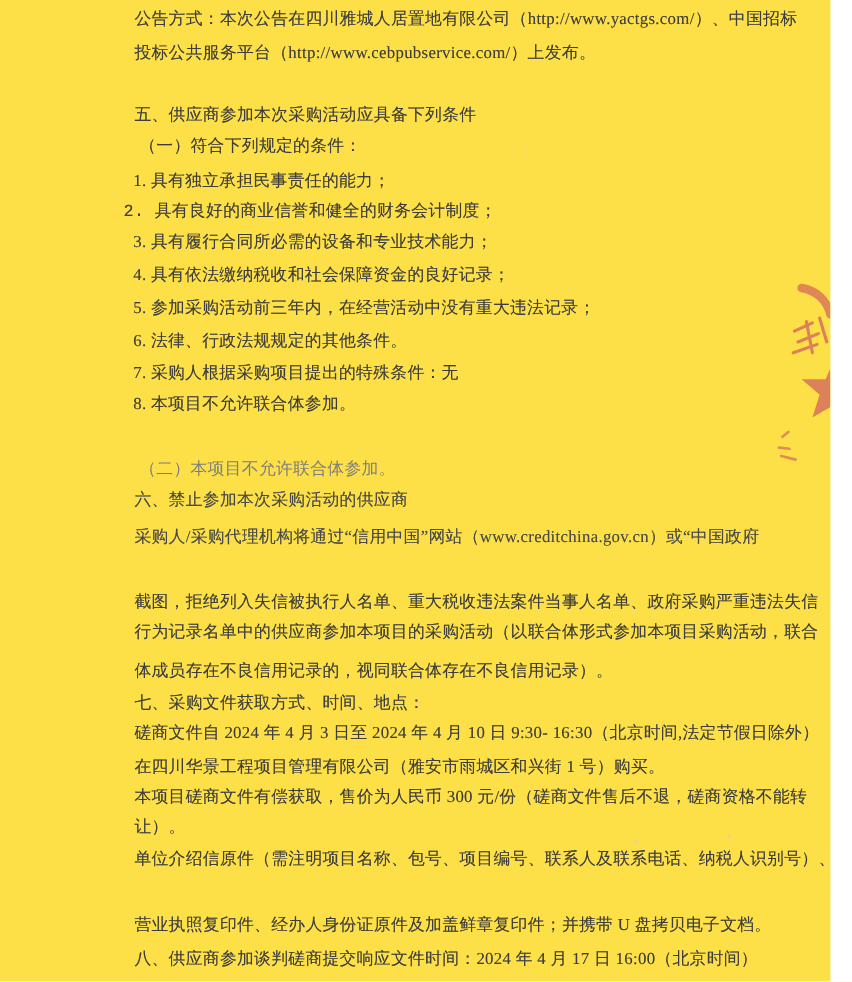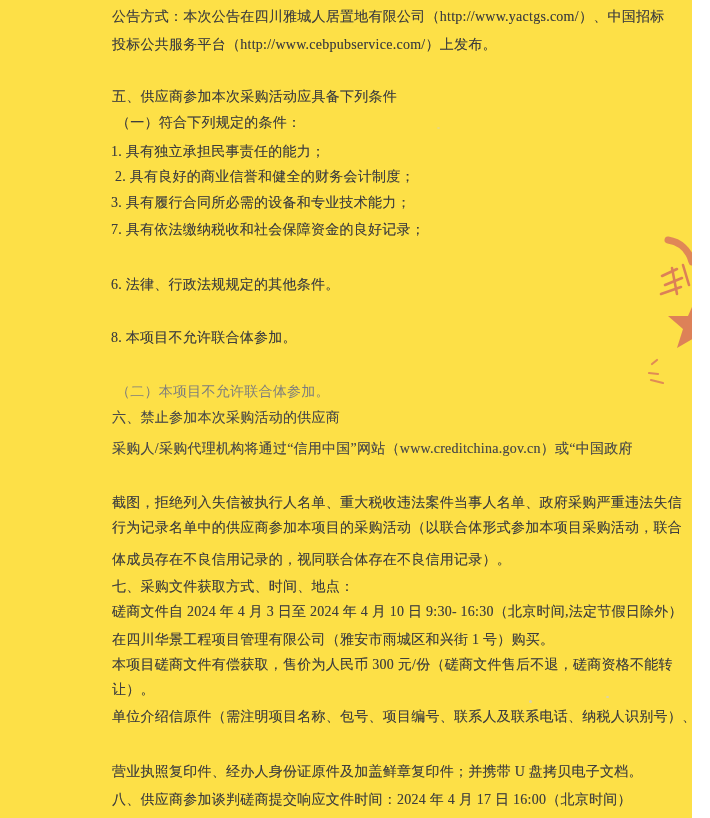--- a/index.html
+++ b/index.html
@@ -55,24 +55,26 @@
 </head>
 <body>
 
 <div class="page">
 
   <div class="line" style="top:8px;">公告方式：本次公告在四川雅城人居置地有限公司（http://www.yactgs.com/）、中国招标</div>
   <div class="line" style="top:36px;">投标公共服务平台（http://www.cebpubservice.com/）上发布。</div>
   <div class="line" style="top:88px;">五、供应商参加本次采购活动应具备下列条件</div>
   <div class="line" style="top:114px; left:116px;">（一）符合下列规定的条件：</div>
   <div class="line" style="top:143px; left:111px;">1. 具有独立承担民事责任的能力；</div>
-  <div class="line" style="top:168px; left:115px;">2. 具有良好的商业信誉和健全的财务会计制度；</div>
+  <div class="line" style="top:168px; left:103px;font-family:Liberation Mono, monospace;">2. 具有良好的商业信誉和健全的财务会计制度；</div>
   <div class="line" style="top:194px; left:111px;">3. 具有履行合同所必需的设备和专业技术能力；</div>
-  <div class="line" style="top:221px; left:111px;">7. 具有依法缴纳税收和社会保障资金的良好记录；</div>
+  <div class="line" style="top:221px; left:111px;">4. 具有依法缴纳税收和社会保障资金的良好记录；</div>
+  <div class="line" style="top:249px; left:111px;">5. 参加采购活动前三年内，在经营活动中没有重大违法记录；</div>
   <div class="line" style="top:276px; left:111px;">6. 法律、行政法规规定的其他条件。</div>
+  <div class="line" style="top:303px; left:111px;">7. 采购人根据采购项目提出的特殊条件：无</div>
   <div class="line" style="top:329px; left:111px;">8. 本项目不允许联合体参加。</div>
   <div class="line faded" style="top:383px; left:116px;">（二）本项目不允许联合体参加。</div>
   <div class="line soft" style="top:409px;">六、禁止参加本次采购活动的供应商</div>
   <div class="line soft" style="top:440px;">采购人/采购代理机构将通过“信用中国”网站（www.creditchina.gov.cn）或“中国政府</div>
   <div class="line" style="top:494px;">截图，拒绝列入失信被执行人名单、重大税收违法案件当事人名单、政府采购严重违法失信</div>
   <div class="line" style="top:519px;">行为记录名单中的供应商参加本项目的采购活动（以联合体形式参加本项目采购活动，联合</div>
   <div class="line" style="top:551px;">体成员存在不良信用记录的，视同联合体存在不良信用记录）。</div>
   <div class="line" style="top:578px;text-align:right;">七、采购文件获取方式、时间、地点：</div>
   <div class="line" style="top:603px;">磋商文件自 2024 年 4 月 3 日至 2024 年 4 月 10 日 9:30- 16:30（北京时间,法定节假日除外）</div>
   <div class="line" style="top:631px;">在四川华景工程项目管理有限公司（雅安市雨城区和兴街 1 号）购买。</div>

